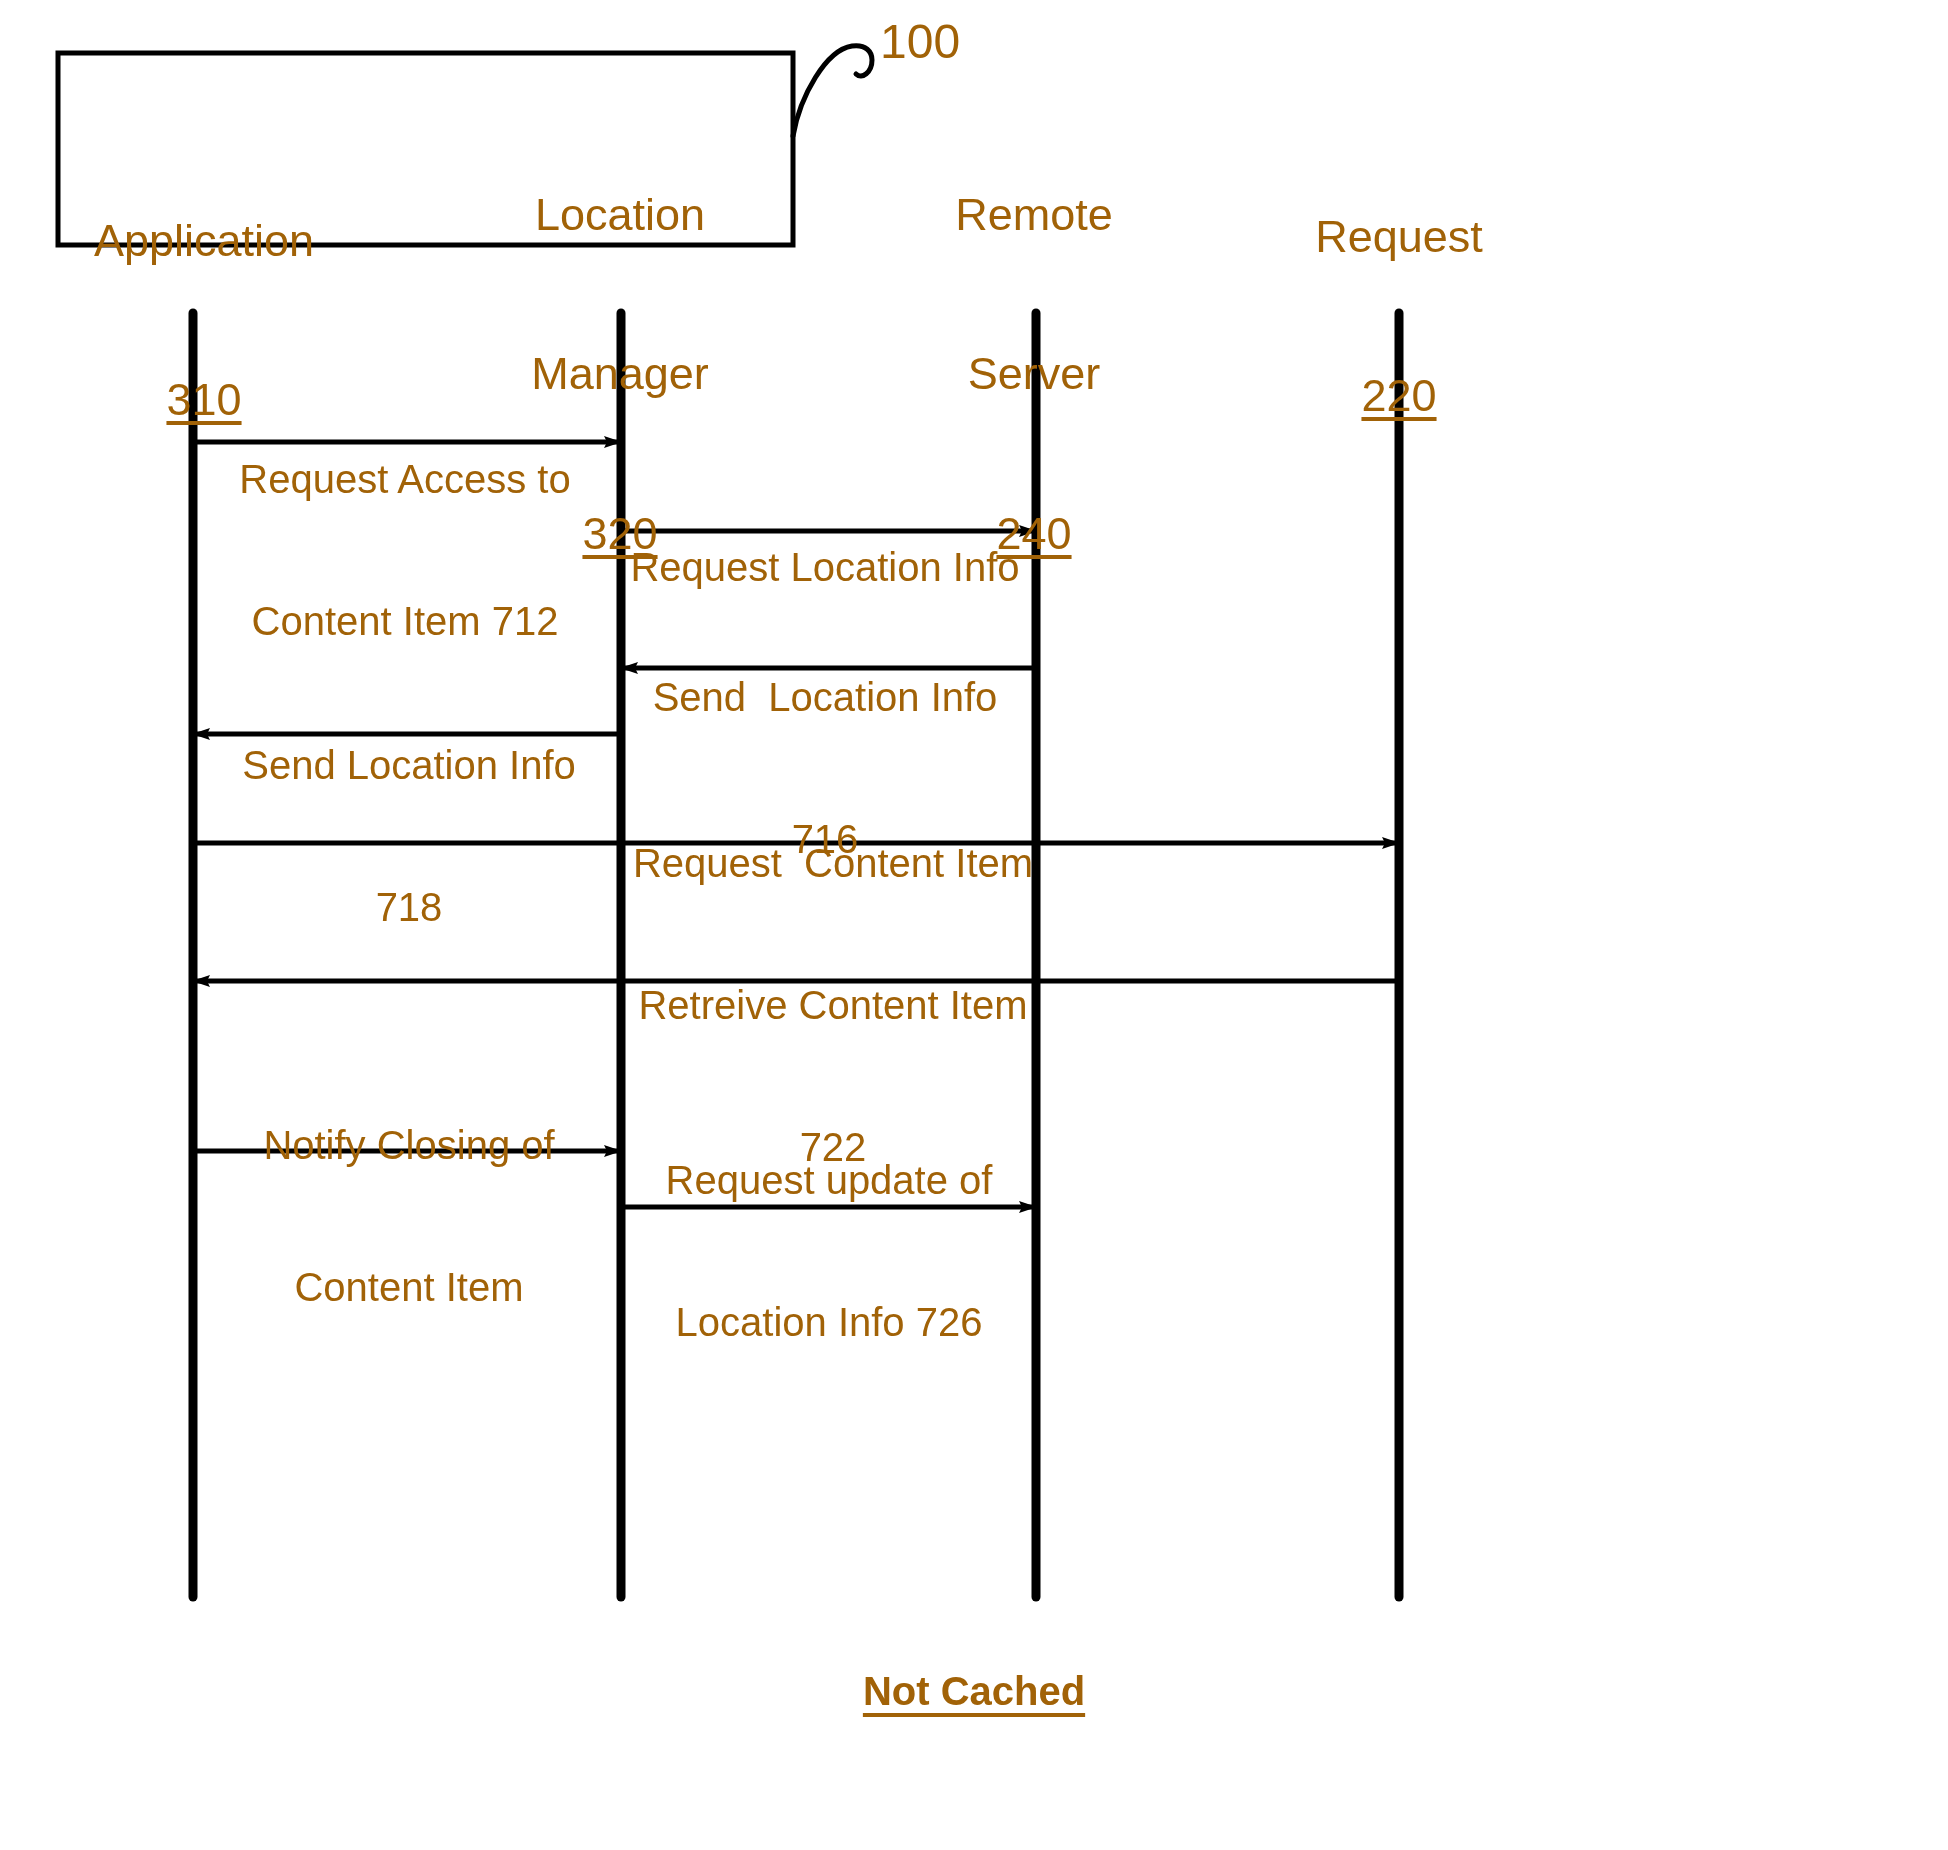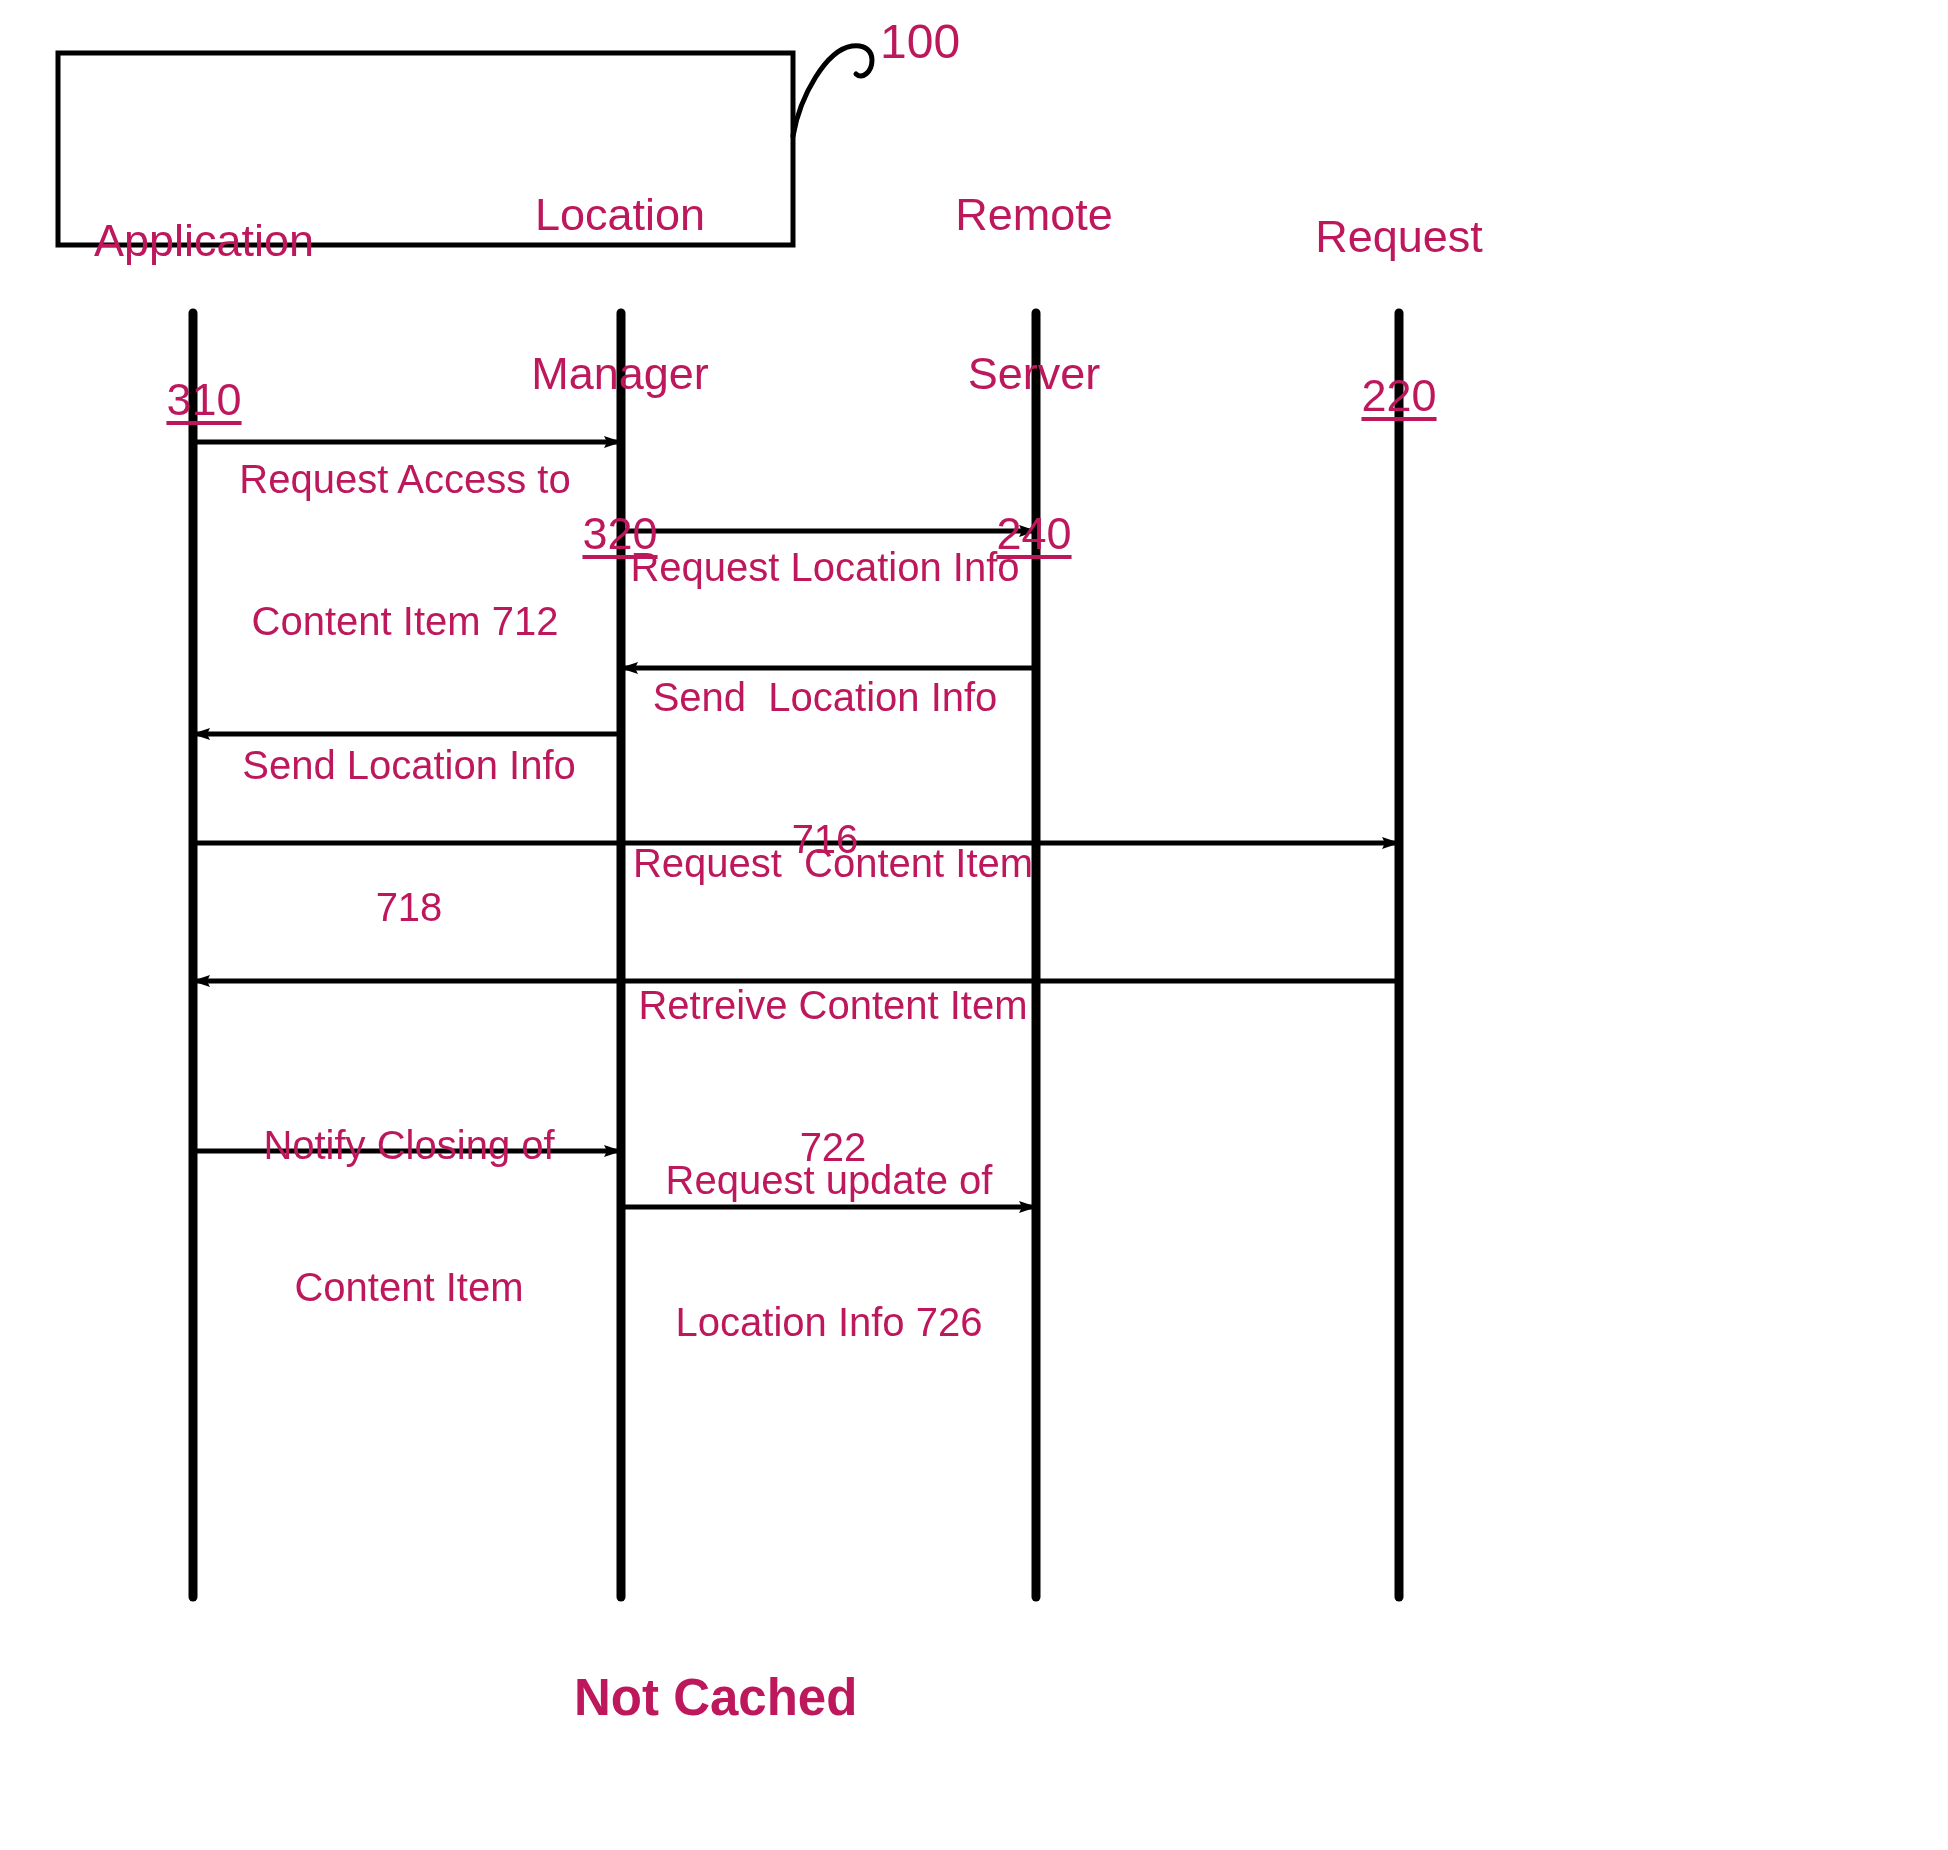--- a/index.html
+++ b/index.html
@@ -22,21 +22,21 @@
   #figure-svg {
     position: absolute;
     left: 0;
     top: 0;
     width: 1948px;
     height: 1850px;
   }
   .txt {
     position: absolute;
     font-family: "Liberation Sans", sans-serif;
-    color: #be185d;
+    color: #a16207;
     white-space: pre;
     line-height: 1.18;
   }
   
   .participant {
     text-align: center;
     font-size: 45px;
   }
   .participant .pname {
     display: block;
@@ -53,23 +53,25 @@
   
   .msg-label {
     text-align: center;
     font-size: 40px;
   }
   .msg-label .ml {
     display: block;
   }
   
   .caption {
-    font-size: 51px;
+    font-size: 40px;
     font-weight: bold;
+    text-decoration: underline;
     text-underline-offset: 8px;
+    text-align: center;
   }
 </style>
 </head>
 <body>
 
 <div id="canvas">
 
   <svg id="figure-svg" viewBox="0 0 1948 1850" xmlns="http://www.w3.org/2000/svg">
     <defs>
       <marker id="arrowR" markerWidth="18" markerHeight="18" refX="17" refY="6" orient="auto" markerUnits="userSpaceOnUse">

